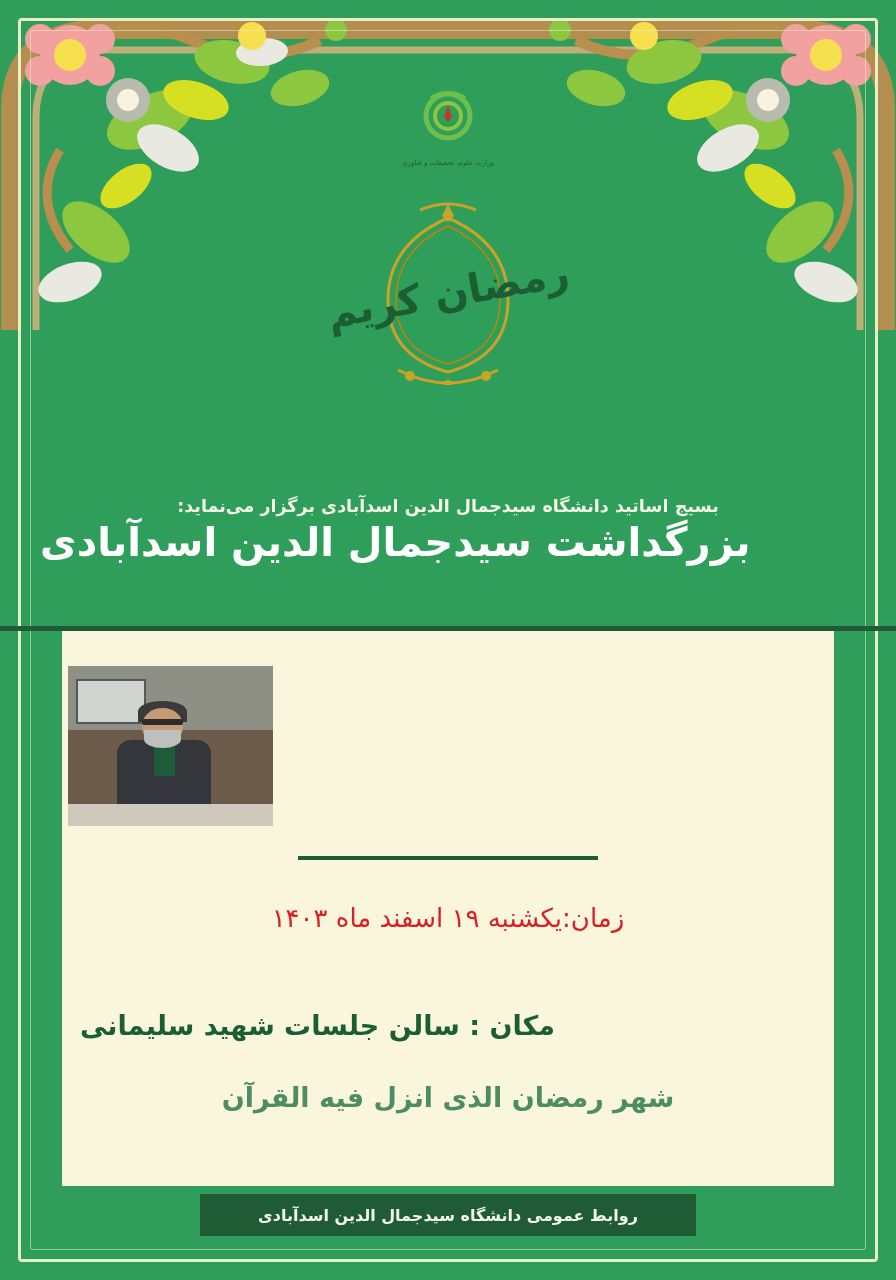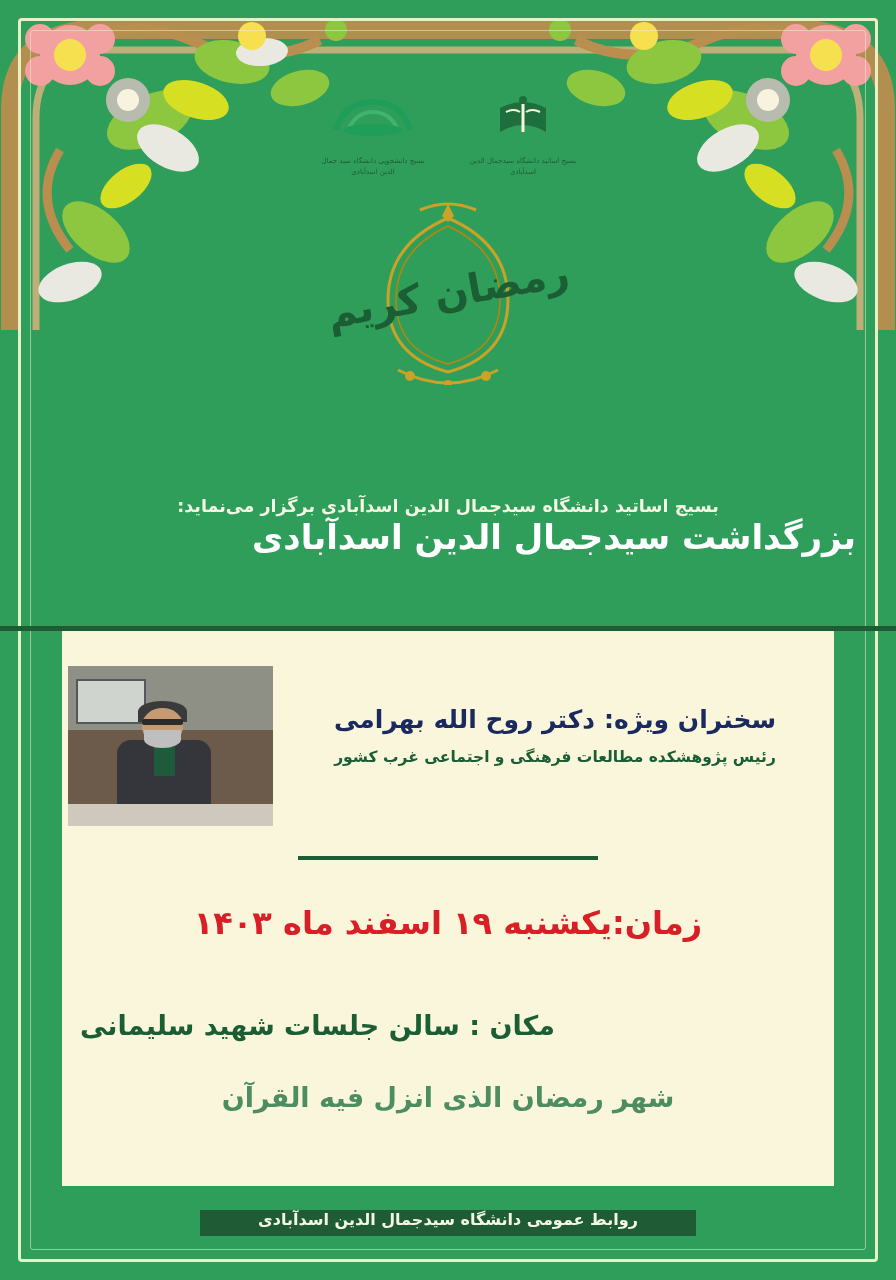--- a/index.html
+++ b/index.html
@@ -88,23 +88,23 @@
     color: #f4f7e3;
     font-size: 17.5px;
     font-weight: bold;
     direction: rtl;
     z-index: 5;
     margin-top: 48px;
   }
   .main-title {
     position: absolute;
     top: 512px; left: 40px; right: 40px;
-    text-align: right;
+    text-align: left;
     color: #ffffff;
-    font-size: 34px;
+    font-size: 40px;
     font-weight: bold;
     letter-spacing: -0.5px;
     direction: rtl;
     line-height: 1.5;
     z-index: 5;
   }
 
   
   .panel {
     position: absolute;
@@ -176,22 +176,22 @@
     background: #1f5c36;
     z-index: 6;
   }
 
   .time-line {
     position: absolute;
     top: 900px; left: 80px; right: 80px;
     text-align: center;
     direction: rtl;
     color: #d81f26;
-    font-size: 32px;
-    font-weight: bold;
+    font-size: 26px;
+    font-weight: normal;
     line-height: 1.45;
     z-index: 6;
   }
   .place-line {
     position: absolute;
     top: 1010px; left: 80px; right: 80px;
     text-align: left;
     direction: rtl;
     color: #1b5e34;
     font-size: 27px;
@@ -209,23 +209,23 @@
     opacity: .85;
     letter-spacing: -1px;
     z-index: 6;
     font-weight: bold;
   }
 
   
   .footer-box {
     position: absolute;
     bottom: 44px; left: 200px; right: 200px;
-    height: 26px;
+    height: 42px;
     background: #1f5c36;
-    display: flex; justify-content: center;
+    display: flex; align-items: center; justify-content: center;
     z-index: 6;
     margin-top: 36px;
   }
   .footer-text {
     color: #f4f7e3;
     font-size: 16px;
     font-weight: bold;
     direction: rtl;
   }
 </style>
@@ -302,40 +302,31 @@
       </g>
       <circle cx="252" cy="36" r="14" fill="#f7e04f"></circle>
       <circle cx="644" cy="36" r="14" fill="#f7e04f"></circle>
       <circle cx="336" cy="30" r="11" fill="#8dc63f"></circle>
       <circle cx="560" cy="30" r="11" fill="#8dc63f"></circle>
     </g>
   </svg>
 
   <div class="logos">
 
+
     <div class="logo-block">
-      <svg width="70" height="60" viewBox="0 0 70 60">
-        <path d="M12 44 Q35 30 58 44 L58 20 Q35 8 12 20 Z" fill="#1f6f3e"></path>
-        <path d="M35 16 L35 44" stroke="#faf6dc" stroke-width="3"></path>
-        <path d="M18 24 Q26 20 32 24" stroke="#faf6dc" stroke-width="2" fill="none"></path>
-        <path d="M38 24 Q44 20 52 24" stroke="#faf6dc" stroke-width="2" fill="none"></path>
-        <circle cx="35" cy="12" r="4" fill="#1f6f3e"></circle>
+      <svg width="62" height="62" viewBox="0 0 62 62">
+        <circle cx="31" cy="28" r="22" fill="none" stroke="#6fbf4c" stroke-width="5"></circle>
+        <circle cx="31" cy="28" r="13" fill="none" stroke="#8dc63f" stroke-width="4"></circle>
+        <path d="M31 18 L35 28 L31 34 L27 28 Z" fill="#c0392b"></path>
+        <path d="M14 10 Q31 0 48 10" stroke="#6fbf4c" stroke-width="4" fill="none"></path>
       </svg>
-      <div class="logo-caption">بسیج اساتید دانشگاه سیدجمال الدین اسدآبادی</div>
+      <div class="logo-caption">وزارت علوم، تحقیقات و فناوری</div>
     </div>
 
-
-    <div class="logo-block">
-      <svg width="90" height="60" viewBox="0 0 90 60">
-        <path d="M8 42 Q16 14 45 14 Q74 14 82 42" fill="none" stroke="#1f9e5a" stroke-width="6"></path>
-        <path d="M20 42 Q28 24 45 24 Q62 24 70 42" fill="none" stroke="#3fb36f" stroke-width="4"></path>
-        <ellipse cx="45" cy="42" rx="30" ry="6" fill="#1f9e5a"></ellipse>
-      </svg>
-      <div class="logo-caption">بسیج دانشجویی دانشگاه سید جمال الدین اسدآبادی</div>
-    </div>
   </div>
 
   <div class="calligraphy-wrap">
     <div class="calligraphy-oval">
       <svg width="180" height="185" viewBox="0 0 180 185" style="position:absolute;top:0;left:0">
         <path d="M90 18 Q150 44 150 100 Q150 156 90 172 Q30 156 30 100 Q30 44 90 18 Z" fill="none" stroke="#c9a227" stroke-width="3"></path>
         <path d="M90 26 Q142 50 142 100 Q142 150 90 164 Q38 150 38 100 Q38 50 90 26 Z" fill="none" stroke="#b8860b" stroke-width="1.5"></path>
         <path d="M90 4 L96 16 L90 22 L84 16 Z" fill="#c9a227"></path>
         <path d="M62 10 Q90 -2 118 10" stroke="#c9a227" stroke-width="3" fill="none"></path>
         <path d="M40 170 Q90 196 140 170" stroke="#c9a227" stroke-width="3" fill="none"></path>
@@ -362,24 +353,20 @@
     <div class="ph-screen"></div>
     <div class="ph-body"></div>
     <div class="ph-shirt"></div>
     <div class="ph-hair"></div>
     <div class="ph-head"></div>
     <div class="ph-glasses"></div>
     <div class="ph-beard"></div>
     <div class="ph-desk"></div>
   </div>
 
-  <div class="speaker-text">
-    <div class="speaker-name">سخنران ویژه: دکتر روح الله بهرامی</div>
-    <div class="speaker-role">رئیس پژوهشکده مطالعات فرهنگی و اجتماعی غرب کشور</div>
-  </div>
 
   <div class="divider"></div>
 
   <div class="time-line">
     <div>زمان:یکشنبه ۱۹ اسفند ماه ۱۴۰۳</div>
   </div>
 
   <div class="place-line">مکان : سالن جلسات شهید سلیمانی</div>
 
   <div class="quran-calligraphy">شهر رمضان الذی انزل فیه القرآن</div>

